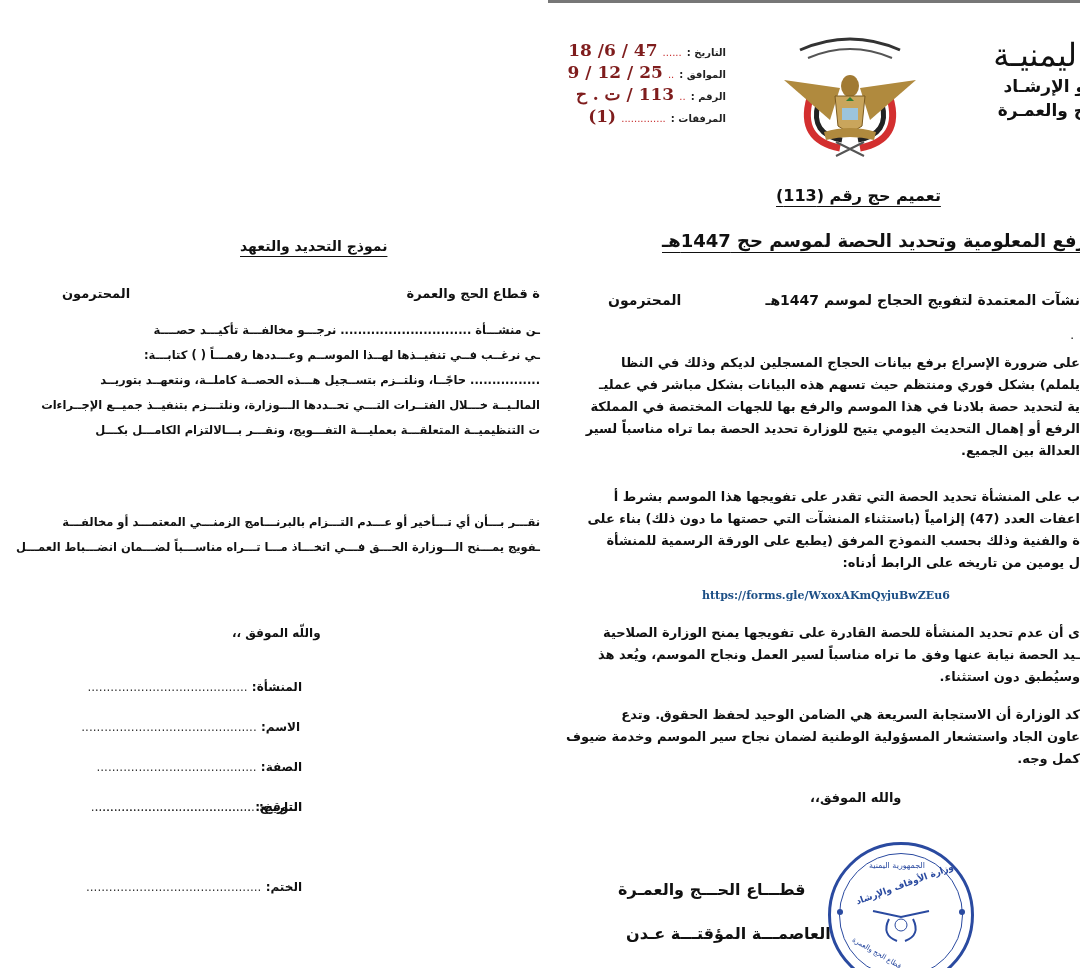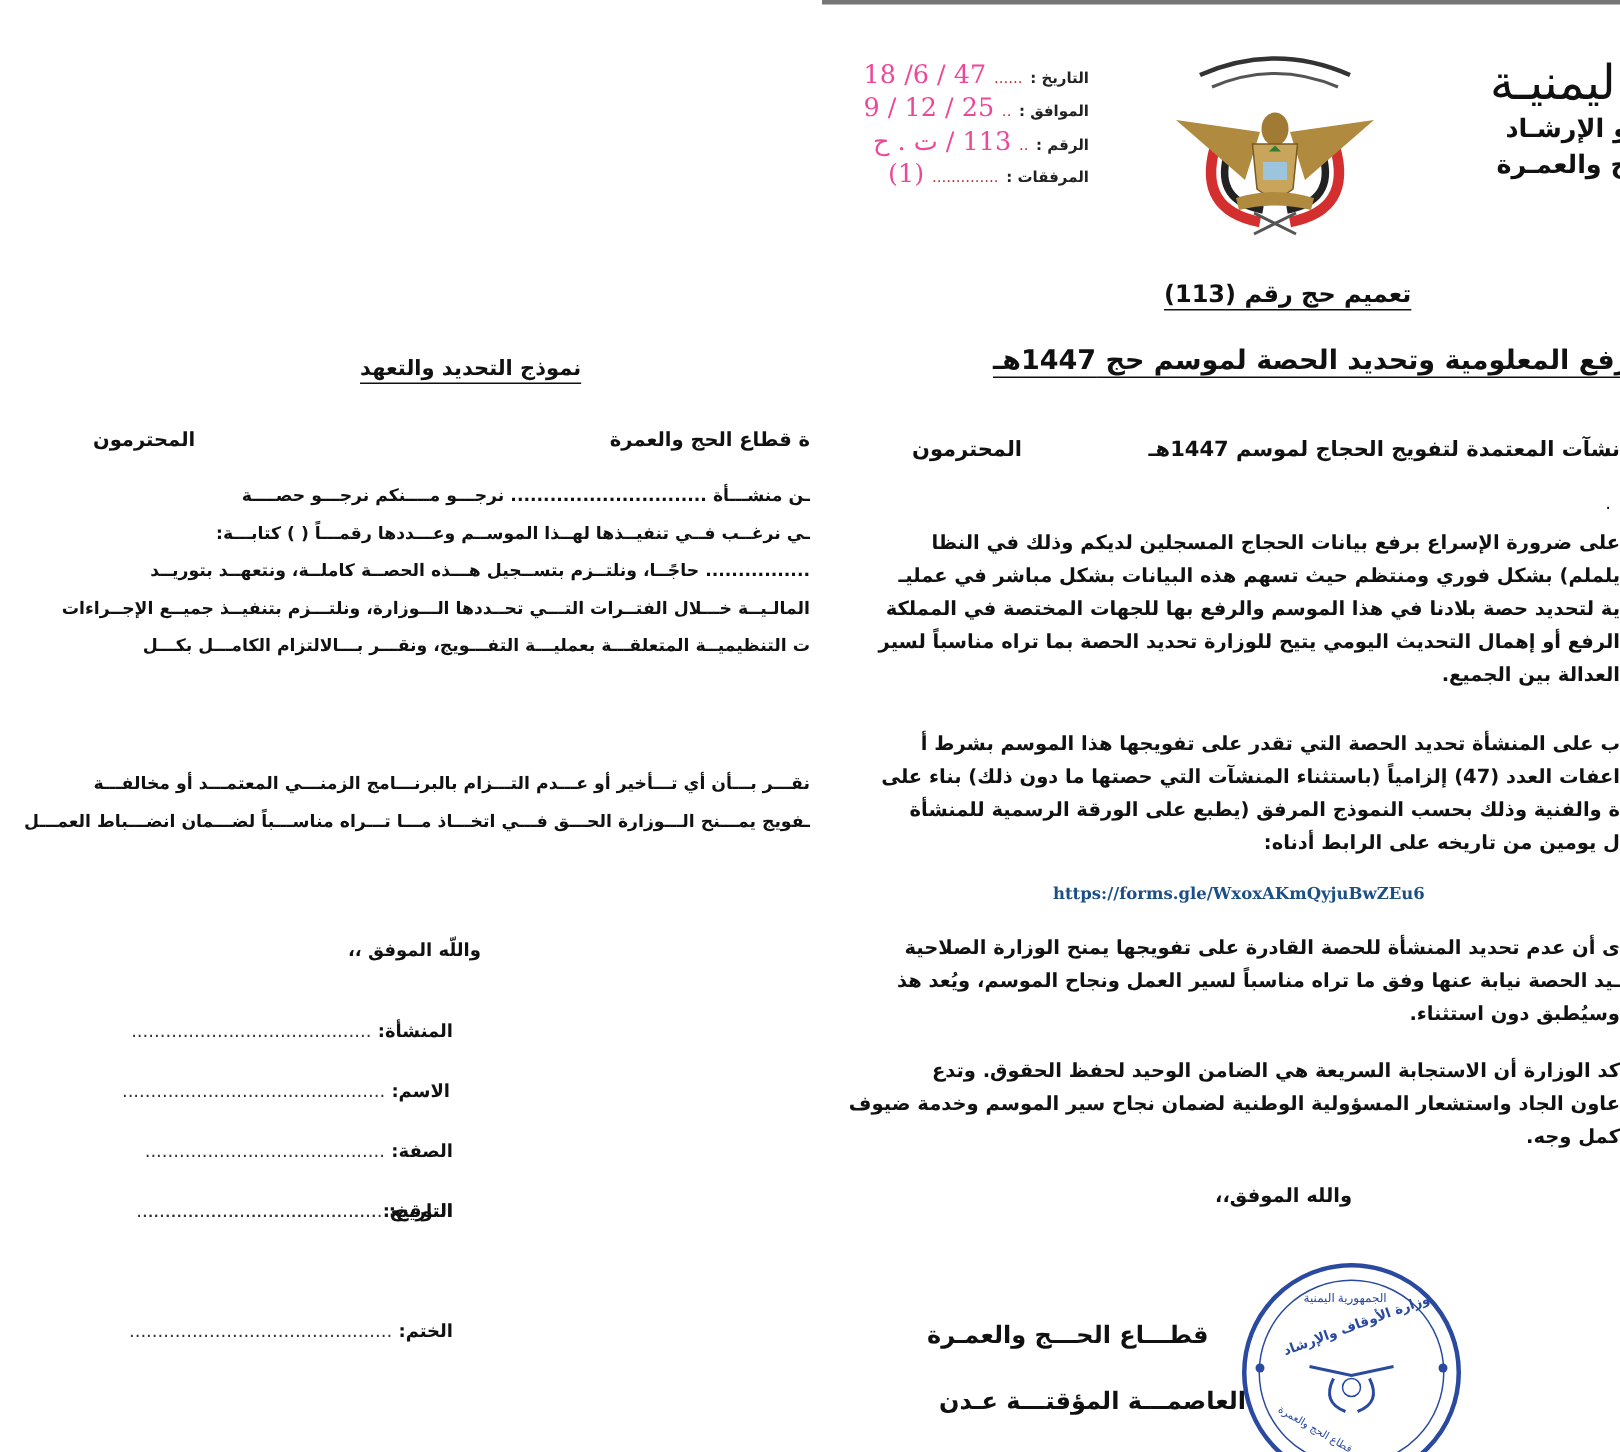--- a/index.html
+++ b/index.html
@@ -5,21 +5,21 @@
   html, body { margin:0; padding:0; }
   body { width:1080px; height:968px; background:#fff; position:relative; overflow:hidden;
          font-family:"DejaVu Sans", sans-serif; color:#111; }
   .doc { position:absolute; top:0; height:968px; overflow:hidden; background:#fff; }
   #left-doc { left:0; width:548px; }
   #right-doc { left:548px; width:532px; }
   .topline { position:absolute; left:0; right:0; top:0; height:3px; background:#777; }
   .abs { position:absolute; white-space:nowrap; direction:rtl; }
   .bold { font-weight:bold; }
   .u { text-decoration:underline; text-underline-offset:5px; }
-  .red { color:#ec4899; font-family:"DejaVu Serif", serif; }
+  .red { color:#7f1d1d; font-family:"DejaVu Serif", serif;font-weight:bold; }
   .lbl { font-size:10px; font-weight:bold; color:#222; }
   .para { position:absolute; direction:rtl; text-align:justify; font-size:13px; font-weight:bold; line-height:22px; white-space:nowrap; }
   .link { position:absolute; direction:ltr; font-family:"DejaVu Serif", serif; font-size:11px; color:#1c4f86; font-weight:bold; }
   .form-row { position:absolute; right:246px; direction:rtl; font-size:12px; font-weight:bold; white-space:nowrap; }
   .dots { color:#333; letter-spacing:1px; font-weight:normal; }
   .stamp { position:absolute; width:140px; height:140px; border-radius:50%; border:3px solid #2a4aa0; }
   .stamp-inner { position:absolute; inset:8px; border-radius:50%; border:1.5px solid #2a4aa0; }
 </style>
 </head>
 <body>
@@ -111,42 +111,42 @@
     <div>كمل وجه.</div>
   </div>
 
   <div class="abs bold" style="left:262px; top:790px; font-size:13px;">والله الموفق،،</div>
 
   <div class="abs bold" style="left:70px; top:880px; font-size:16px;">قطـــاع الحـــج والعمـرة</div>
   <div class="abs bold" style="left:78px; top:924px; font-size:16px;">العاصمـــة المؤقتـــة عـدن</div>
 
   <div class="stamp" style="left:280px; top:842px;">
     <div class="stamp-inner"></div>
-    <div class="abs" style="left:38px; top:16px; font-size:8px; color:#2a4aa0;font-family:Liberation Serif, serif;">الجمهورية اليمنية</div>
+    <div class="abs" style="left:38px; top:16px; font-size:8px; color:#2a4aa0;">الجمهورية اليمنية</div>
     <div class="abs" style="left:22px; top:34px; font-size:9px; color:#2a4aa0; font-weight:bold; transform:rotate(-20deg);">وزارة الأوقاف والإرشاد</div>
     <svg width="60" height="46" viewBox="0 0 60 46" style="position:absolute; left:40px; top:56px;">
       <path d="M2 10 L30 16 L58 10" stroke="#2a4aa0" stroke-width="2" fill="none"></path>
       <path d="M18 18 Q10 34 26 40" stroke="#2a4aa0" stroke-width="2" fill="none"></path>
       <path d="M42 18 Q50 34 34 40" stroke="#2a4aa0" stroke-width="2" fill="none"></path>
       <circle cx="30" cy="24" r="6" fill="none" stroke="#2a4aa0"></circle>
     </svg>
     <div class="abs" style="left:18px; top:104px; font-size:7px; color:#2a4aa0; transform:rotate(30deg);">قطاع الحج والعمرة</div>
     <div style="position:absolute; left:6px; top:64px; width:6px; height:6px; border-radius:50%; background:#2a4aa0;"></div>
     <div style="position:absolute; right:6px; top:64px; width:6px; height:6px; border-radius:50%; background:#2a4aa0;"></div>
   </div>
 </div>
 
 <div id="left-doc" class="doc">
   <div class="abs bold u" style="left:240px; top:238px; font-size:14px;text-align:center;">نموذج التحديد والتعهد</div>
 
   <div class="abs bold" style="right:8px; top:286px; font-size:13px;">ة قطاع الحج والعمرة</div>
   <div class="abs bold" style="left:62px; top:286px; font-size:13px;">المحترمون</div>
 
   <div class="para" style="right:8px; top:318px; font-size:11.5px; line-height:25px; font-weight:bold;">
-    <div>ـن منشـــأة .............................. نرجـــو مــــنكم نرجـــو حصــــة</div>
+    <div>ـن منشـــأة .............................. نرجـــو مخالفـــة تأكيـــد حصــــة</div>
     <div>ـي نرغــب فــي تنفيــذها لهــذا الموســم وعـــددها رقمـــاً (          ) كتابـــة:</div>
     <div>................ حاجًــا، ونلتــزم بتســجيل هـــذه الحصــة كاملــة، ونتعهــد بتوريــد</div>
     <div>المالـيــة خـــلال الفتــرات التـــي تحــددها الـــوزارة، ونلتـــزم بتنفيــذ جميــع الإجــراءات</div>
     <div>ت التنظيميــة المتعلقـــة بعمليـــة التفـــويج، ونقـــر بـــالالتزام الكامـــل بكـــل</div>
   </div>
 
   <div class="para" style="right:8px; top:510px; font-size:11.5px; line-height:25px; font-weight:bold;">
     <div>نقـــر بـــأن أي تـــأخير أو عـــدم التـــزام بالبرنـــامج الزمنـــي المعتمـــد أو مخالفـــة</div>
     <div>ـفويج يمـــنح الـــوزارة الحـــق فـــي اتخـــاذ مـــا تـــراه مناســـباً لضـــمان انضـــباط العمـــل</div>
   </div>

